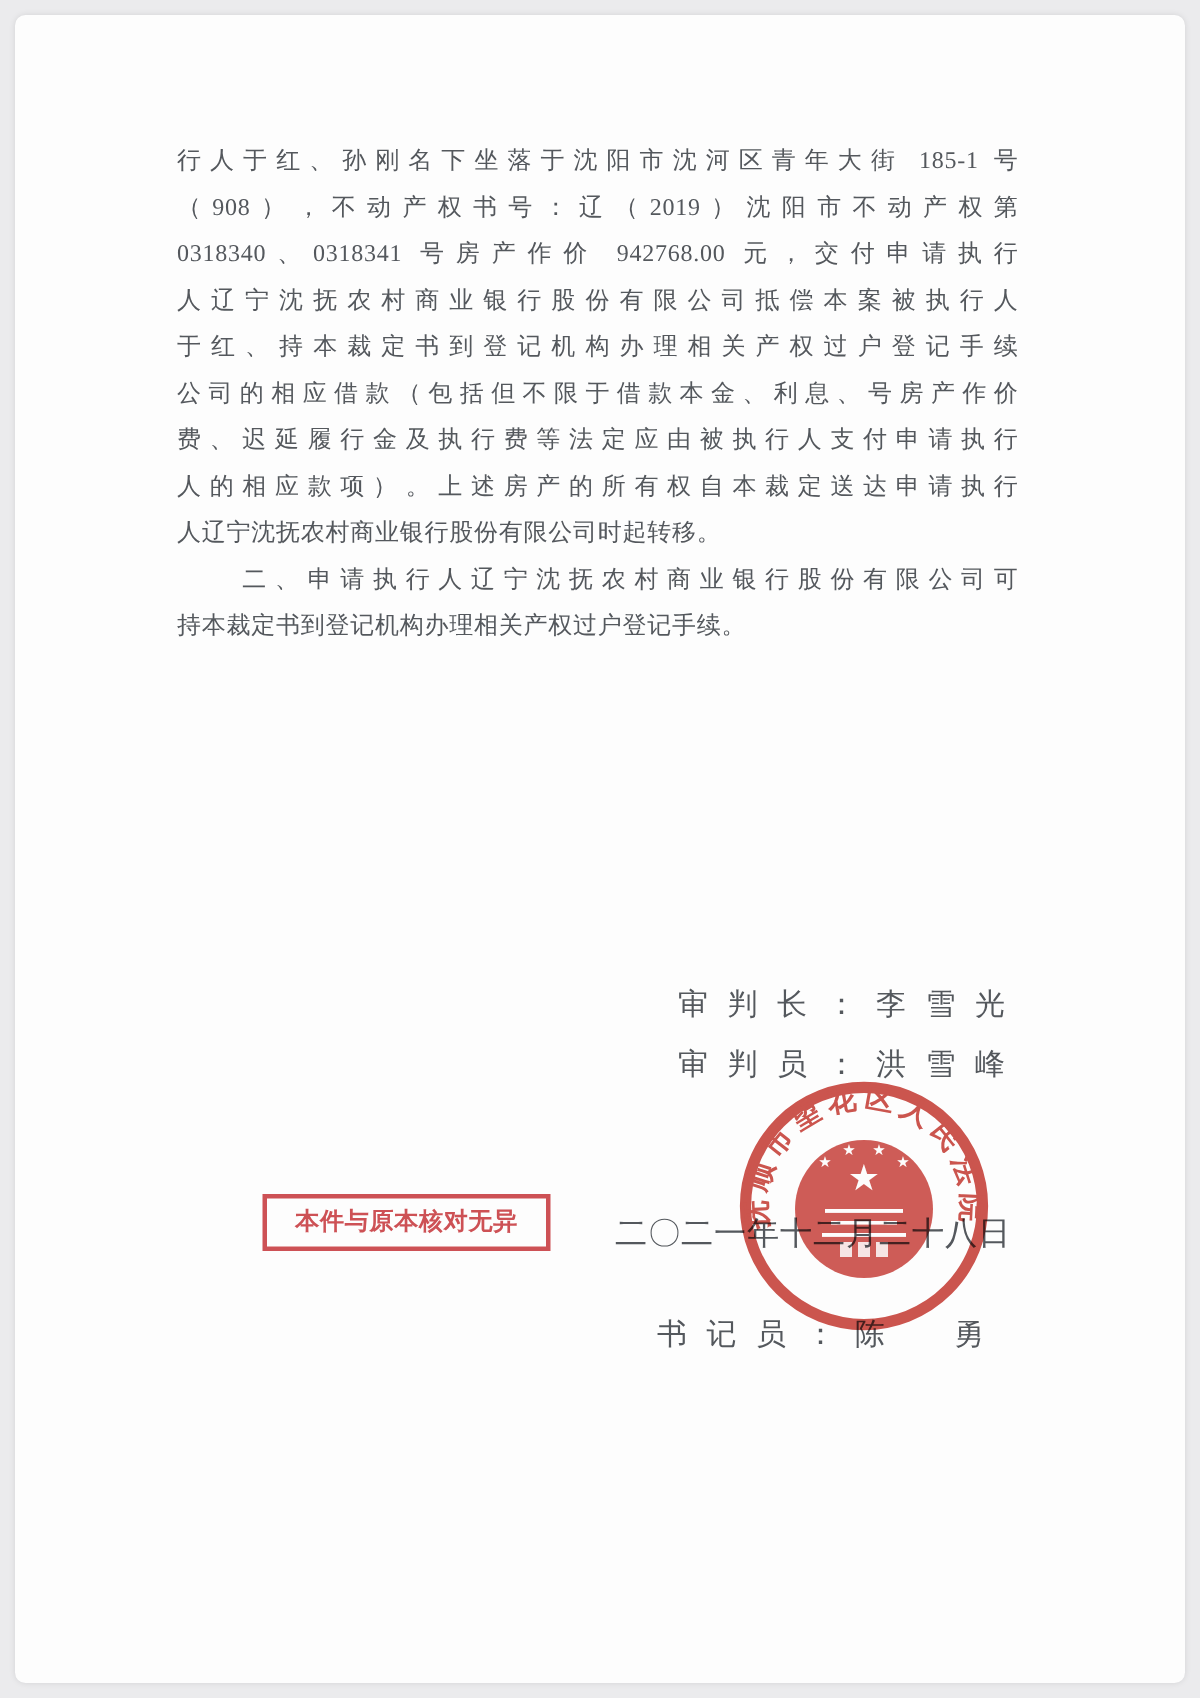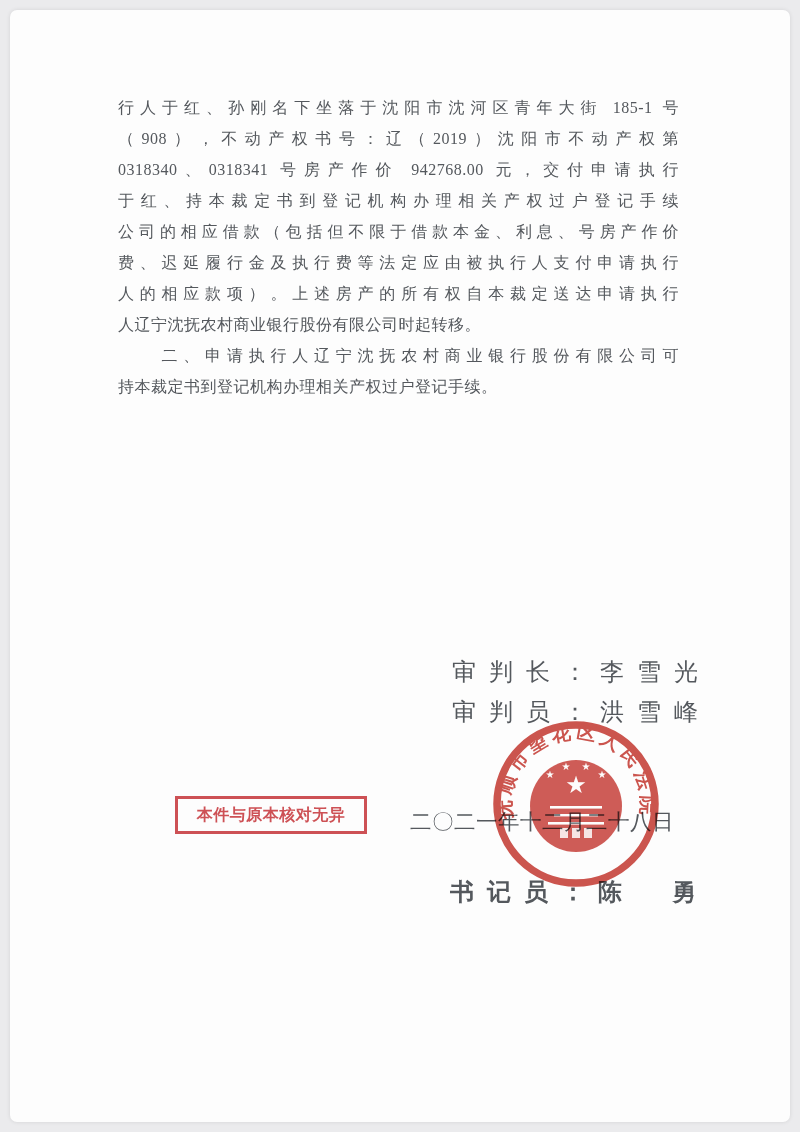--- a/index.html
+++ b/index.html
@@ -37,43 +37,42 @@
   .body-line.just {
     white-space: normal;
     text-align: justify;
     text-align-last: justify;
     text-justify: inter-ideograph;
   }
   
   .sig-line {
     position: absolute;
     color: var(--body-text);
-    font-size: 24px;
+    font-size: 20px;
     letter-spacing: 13px;
     white-space: nowrap;
   }
   .sig-1 { left: 442px; top: 646px; }
   .sig-2 { left: 442px; top: 686px; }
   .sig-3 { left: 442px; top: 725px; }
   .date-line {
     position: absolute;
     left: 400px; top: 797px;
     color: var(--body-text);
     font-size: 21.5px;
     letter-spacing: 0.5px;
     white-space: nowrap;
   }
   .clerk-line {
     position: absolute;
-    left: 440px; top: 866px;
+    left: 428px; top: 866px;
     color: var(--body-text);
-    font-size: 24px;
+    font-size: 20px;
     letter-spacing: 13px;
     white-space: nowrap;
-    font-weight: bold;
   }
   
   .verify-stamp {
     position: absolute;
     left: 165px; top: 786px;
     width: 192px; height: 38px;
     border: 3px solid var(--stamp-red);
     color: var(--stamp-red);
     font-family: "Liberation Sans", "DejaVu Sans", sans-serif;
     font-weight: bold;
@@ -98,20 +97,21 @@
 </style>
 </head>
 <body>
 
 <div class="page">
 
   <div class="body-text">
     <div class="body-line just">行人于红、孙刚名下坐落于沈阳市沈河区青年大街 185-1 号</div>
     <div class="body-line just">（908），不动产权书号：辽（2019）沈阳市不动产权第</div>
     <div class="body-line just">0318340、0318341 号房产作价 942768.00 元，交付申请执行</div>
+    <div class="body-line just">人辽宁沈抚农村商业银行股份有限公司抵偿本案被执行人</div>
     <div class="body-line just">于红、持本裁定书到登记机构办理相关产权过户登记手续</div>
     <div class="body-line just">公司的相应借款（包括但不限于借款本金、利息、号房产作价</div>
     <div class="body-line just">费、迟延履行金及执行费等法定应由被执行人支付申请执行</div>
     <div class="body-line just">人的相应款项）。上述房产的所有权自本裁定送达申请执行</div>
     <div class="body-line">人辽宁沈抚农村商业银行股份有限公司时起转移。</div>
     <div class="body-line just">　　二、申请执行人辽宁沈抚农村商业银行股份有限公司可</div>
     <div class="body-line">持本裁定书到登记机构办理相关产权过户登记手续。</div>
   </div>
 
   <div class="sig-line sig-1">审判长：李雪光</div>

